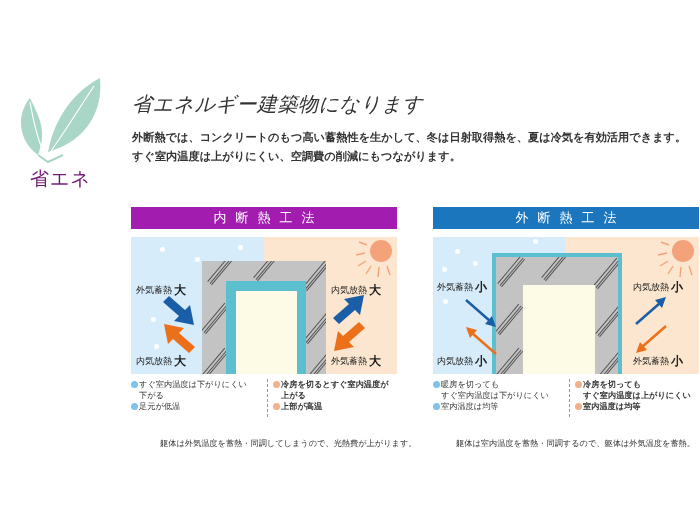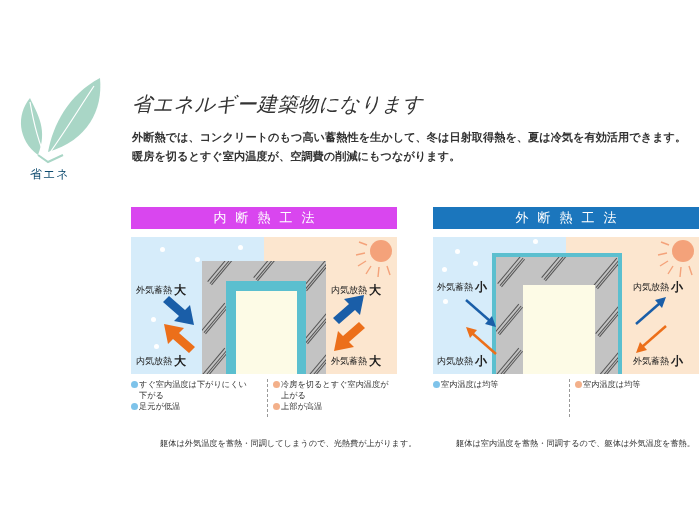--- a/index.html
+++ b/index.html
@@ -1,31 +1,31 @@
 <!DOCTYPE html>
 <html><head>
 <meta charset="utf-8">
 <style>
   * { box-sizing: border-box; margin: 0; padding: 0; }
   html, body { width: 700px; height: 525px; background: #ffffff; overflow: hidden; }
   body { position: relative; font-family: "DejaVu Sans", "Liberation Sans", sans-serif; color: #333; }
 
   .logo { position: absolute; left: 8px; top: 70px; width: 100px; height: 120px; }
   .logo svg { position: absolute; left: 0; top: 0; }
-  .logo-text { position: absolute; left: 22px; top: 96px; font-size: 12px; color: #0c4a6e; letter-spacing: 1px; }
+  .logo-text { position: absolute; left: 22px; top: 96px; font-size: 19px; color: #701a75; letter-spacing: 1px; }
 
   .title { position: absolute; left: 132px; top: 91px; font-size: 20px; color: #333; letter-spacing: 0.5px; font-style: italic; }
   .desc { position: absolute; left: 132px; top: 128px; font-size: 11.2px; color: #333; line-height: 19px; font-weight: bold; }
 
   .panel { position: absolute; top: 207px; width: 266px; }
   .panel.left { left: 131px; }
   .panel.right { left: 433px; }
 
   .panel-header { height: 22px; color: #fff; font-size: 13px; text-align: center; line-height: 22px; letter-spacing: 9px; padding-left: 9px; }
-  .left .panel-header { background: #d946ef; text-align: center; }
+  .left .panel-header { background: #a21caf; text-align: center; }
   .right .panel-header { background: #1b76bd; }
 
   .scene { position: relative; margin-top: 8px; height: 137px; overflow: hidden; }
   .bg-cold { position: absolute; left: 0; top: 0; bottom: 0; width: 50%; background: #d6ecfa; }
   .bg-warm { position: absolute; right: 0; top: 0; bottom: 0; width: 50%; background: #fce6cf; }
   .snow { position: absolute; width: 5px; height: 5px; border-radius: 50%; background: #fff; }
 
   .sun { position: absolute; }
 
   .wall-outer { position: absolute; background: #c3c3c3; overflow: hidden; }
@@ -36,21 +36,21 @@
   .room { position: absolute; background: #fdfbe6; }
 
   .label { position: absolute; font-size: 9px; color: #222; white-space: nowrap; }
   .label b { font-size: 12px; font-weight: bold; margin-left: 2px; vertical-align: -1px; }
 
   .arrow { position: absolute; }
 
   .notes { position: relative; margin-top: 5px; height: 40px; }
   .notes .col { position: absolute; top: 0; font-size: 8.2px; line-height: 11px; color: #333; }
   .notes .col.c1 { left: 0; }
-  .notes .col.c2 { left: 142px; }
+  .notes .col.c2 { left: 142px; font-weight: bold; }
   .note-item { position: relative; padding-left: 8px; }
   .dot { position: absolute; left: 0; top: 2px; width: 7px; height: 7px; border-radius: 50%; }
   .dot.blue { background: #7ec3ea; }
   .dot.orange { background: #f3b08a; }
   .divider { position: absolute; left: 136px; top: 0; width: 0; height: 38px; border-left: 1px dashed #999; }
 
   .footnote { position: absolute; top: 438px; font-size: 8.2px; color: #333; white-space: nowrap; padding-left: 16px; }
   .footnote.left { left: 144px; }
   .footnote.right { left: 440px; }
 </style>
@@ -64,21 +64,21 @@
     <path d="M22 32 C 26 55, 30 72, 38 88" stroke="#fff" stroke-width="1.2" fill="none"></path>
     <path d="M86 16 C 70 40, 55 65, 38 88" stroke="#fff" stroke-width="1.2" fill="none"></path>
     <path d="M30 85 L 40 92 L 55 85" stroke="#a9d6c6" stroke-width="2" fill="none"></path>
   </svg>
   <div class="logo-text">省エネ</div>
 </div>
 
 <div class="title">省エネルギー建築物になります</div>
 <div class="desc">
   <div>外断熱では、コンクリートのもつ高い蓄熱性を生かして、冬は日射取得熱を、夏は冷気を有効活用できます。</div>
-  <div>暖房を切るとすぐ室内温度が、空調費の削減にもつながります。</div>
+  <div>すぐ室内温度は上がりにくい、空調費の削減にもつながります。</div>
 </div>
 
 <div class="panel left">
   <div class="panel-header">内断熱工法</div>
   <div class="scene">
     <div class="bg-cold"></div>
     <div class="bg-warm"></div>
     <span class="snow" style="left:29px;top:10px"></span>
     <span class="snow" style="left:64px;top:20px"></span>
     <span class="snow" style="left:107px;top:8px"></span>
@@ -250,23 +250,25 @@
       <polygon points="33,2 29,13 22,5" fill="#1a5ea8"></polygon>
     </svg>
     <svg class="arrow" style="left:200px;top:86px" width="36" height="32" viewBox="0 0 36 32">
       <line x1="33" y1="3" x2="9" y2="24" stroke="#ec6f1a" stroke-width="2.5"></line>
       <polygon points="3,30 7,19 14,27" fill="#ec6f1a"></polygon>
     </svg>
   </div>
 
   <div class="notes">
     <div class="col c1">
+      <div class="note-item"><span class="dot blue"></span><span>暖房を切っても</span><br><span>すぐ室内温度は下がりにくい</span></div>
       <div class="note-item"><span class="dot blue"></span><span>室内温度は均等</span></div>
     </div>
     <div class="divider"></div>
     <div class="col c2">
+      <div class="note-item"><span class="dot orange"></span><span>冷房を切っても</span><br><span>すぐ室内温度は上がりにくい</span></div>
       <div class="note-item"><span class="dot orange"></span><span>室内温度は均等</span></div>
     </div>
   </div>
 </div>
 
 <div class="footnote left">躯体は外気温度を蓄熱・同調してしまうので、光熱費が上がります。</div>
 <div class="footnote right">躯体は室内温度を蓄熱・同調するので、躯体は外気温度を蓄熱。</div>
 
 </body></html>

